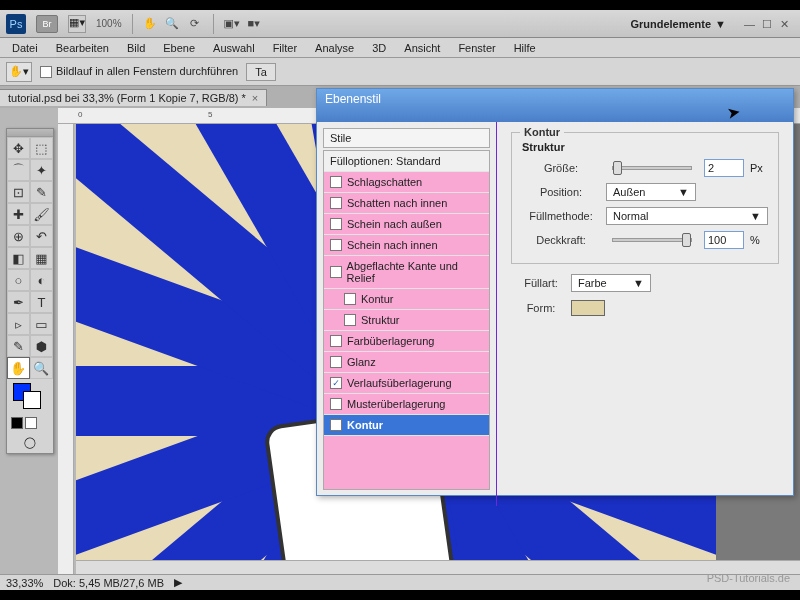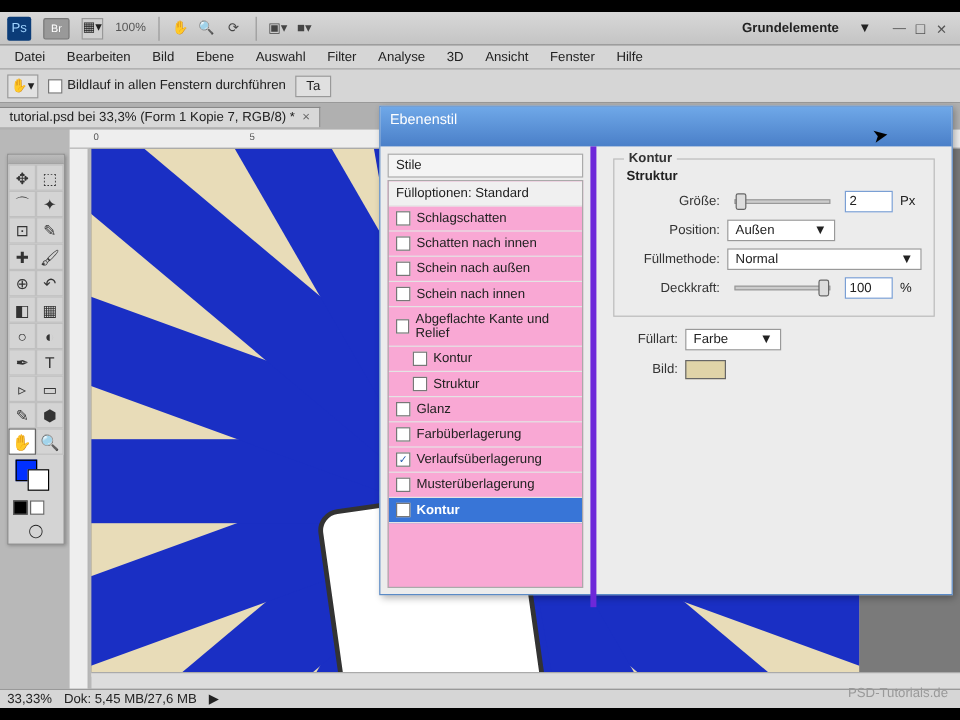--- a/index.html
+++ b/index.html
@@ -6,21 +6,21 @@
 body{background:#000;width:800px;height:600px;overflow:hidden;position:relative}
 .app{position:absolute;top:10px;left:0;width:800px;height:580px;background:#b8b8b8}
 .topbar{height:28px;background:linear-gradient(#d8d8d8,#c4c4c4);border-bottom:1px solid #888;display:flex;align-items:center;padding:0 6px;gap:10px}
 .ps-logo{width:20px;height:20px;background:#0b3c78;color:#9fd3ff;font-weight:normal;display:flex;align-items:center;justify-content:center;font-size:11px;border-radius:2px}
 .br-badge{width:22px;height:18px;background:#999;border:1px solid #777;border-radius:2px;display:flex;align-items:center;justify-content:center;font-size:9px;color:#fff}
 .tb-ctrl{width:18px;height:18px;border:1px solid #999;background:#d0d0d0}
 .tb-pct{color:#555;font-size:10px}
 .tb-sep{width:1px;height:20px;background:#999}
 .tb-icons{display:flex;gap:6px;align-items:center}
 .tb-ic{width:16px;height:16px;color:#444;display:flex;align-items:center;justify-content:center}
-.workspace{margin-left:auto;font-weight:bold;color:#333;display:flex;align-items:center;gap:16px}
+.workspace{margin-left:auto;font-weight:bold;color:#333;display:flex;align-items:center;gap:4px}
 .winbtns{display:flex;gap:4px;margin-left:8px}
 .winbtn{width:14px;height:12px;color:#555}
 .menubar{height:20px;background:#d6d6d6;border-bottom:1px solid #999;display:flex;align-items:center;padding:0 4px;gap:2px}
 .menuitem{padding:2px 8px}
 .optbar{height:28px;background:#d6d6d6;border-bottom:1px solid #999;display:flex;align-items:center;padding:0 6px;gap:8px}
 .tool-ind{width:26px;height:20px;border:1px solid #999;background:#e2e2e2;display:flex;align-items:center;justify-content:center}
 .chk{width:12px;height:12px;border:1px solid #777;background:#fff;display:inline-block;vertical-align:middle;margin-right:4px}
 .tabbtn{padding:2px 8px;border:1px solid #999;background:#e0e0e0}
 .doctab{height:22px;background:#b0b0b0;display:flex;align-items:center}
 .doctab-active{background:#d8d8d8;padding:2px 8px;border-top:1px solid #888;border-right:1px solid #888;display:flex;align-items:center;gap:6px}
@@ -43,35 +43,35 @@
 .canvas{position:absolute;left:76px;top:0;right:0;bottom:0;background:#7a7a7a;overflow:hidden}
 .artboard{position:absolute;left:0;top:0;width:640px;height:440px;background:#e8dcb8;overflow:hidden}
 .sunburst{position:absolute;inset:0}
 .ray{position:absolute;left:50%;top:55%;width:500px;height:70px;background:#1a2fc4;transform-origin:0 50%}
 .palm{position:absolute;right:60px;top:-10px;width:140px;height:90px}
 .bubble{position:absolute;border-radius:50%}
 .card{position:absolute;left:200px;top:290px;width:170px;height:200px;background:#fff;border:4px solid #333;border-radius:18px;transform:rotate(-8deg)}
 .dialog{position:absolute;left:316px;top:88px;width:478px;height:408px;background:#ececec;border:1px solid #5a8ac6;box-shadow:2px 2px 6px rgba(0,0,0,.3)}
 .dlg-title{height:33px;background:linear-gradient(#6fa8e8,#4a7fc8);color:#fff;padding:3px 8px;font-size:12px}
 .dlg-body{display:flex;height:calc(100% - 22px)}
-.styles-col{width:180px;border-right:5px solid #6d28d9;padding:6px}
+.styles-col{width:180px;border-right:1px solid #6d28d9;padding:6px}
 .styles-hdr{border:1px solid #aaa;background:#f4f4f4;padding:3px 6px;margin-bottom:2px}
 .styles-list{border:1px solid #aaa;background:#f9a8d4;height:340px;overflow:hidden}
 .style-row{padding:4px 6px;border-bottom:1px solid #e4e4e4;display:flex;align-items:center;gap:5px}
 .style-row.blend{background:#f0f0f0}
 .style-row.indent{padding-left:20px}
 .style-row.selected{background:#3875d7;color:#fff}
 .style-row.selected *{color:#fff}
 .chkd{width:12px;height:12px;border:1px solid #777;background:#fff;display:flex;align-items:center;justify-content:center;font-size:9px;color:#2a5db0}
 .settings-col{flex:1;padding:10px 14px}
 .fieldset{border:1px solid #bbb;padding:8px 10px;margin-bottom:10px;position:relative}
 .legend{position:absolute;top:-7px;left:8px;background:#ececec;padding:0 4px;font-weight:bold;color:#333;font-size:11px}
 .subleg{font-weight:bold;margin-bottom:6px;font-size:11px}
 .frow{display:flex;align-items:center;margin-bottom:6px;gap:6px}
-.flabel{width:78px;text-align:right;color:#333}
+.flabel{width:78px;text-align:center;color:#333}
 .slider{flex:1;height:4px;background:#ccc;position:relative;border:1px solid #999;margin:0 6px}
 .thumb{position:absolute;width:9px;height:14px;background:#ddd;border:1px solid #666;top:-6px;border-radius:2px}
 .ninput{width:40px;height:18px;border:1px solid #7a9fd4;background:#fff;padding:1px 3px;text-align:left}
 .unit{width:18px}
 .dropdown{height:18px;border:1px solid #999;background:#fff;padding:1px 6px;display:flex;align-items:center;justify-content:space-between;min-width:80px}
 .swatch{width:34px;height:16px;border:1px solid #666;background:#e0d4a8}
 .statusbar{position:absolute;bottom:0;left:0;right:0;height:16px;background:#d6d6d6;border-top:1px solid #999;display:flex;align-items:center;padding:0 6px;gap:10px;font-size:10px}
 .scrollbar-h{position:absolute;bottom:16px;left:76px;right:0;height:14px;background:#ddd;border-top:1px solid #aaa}
 .cursor{position:absolute;left:727px;top:103px;font-size:16px;color:#000;pointer-events:none;transform:rotate(-10deg)}
 .watermark{position:absolute;right:10px;bottom:6px;color:#999;font-size:11px}
@@ -259,25 +259,25 @@
             <div class="style-row indent">
               <span class="chkd"></span>
               <span>Kontur</span>
             </div>
             <div class="style-row indent">
               <span class="chkd"></span>
               <span>Struktur</span>
             </div>
             <div class="style-row">
               <span class="chkd"></span>
+              <span>Farbüberlagerung</span>
+            </div>
+            <div class="style-row">
+              <span class="chkd"></span>
               <span>Glanz</span>
-            </div>
-            <div class="style-row">
-              <span class="chkd"></span>
-              <span>Farbüberlagerung</span>
             </div>
             <div class="style-row">
               <span class="chkd">✓</span>
               <span>Verlaufsüberlagerung</span>
             </div>
             <div class="style-row">
               <span class="chkd"></span>
               <span>Musterüberlagerung</span>
             </div>
             <div class="style-row selected">
@@ -323,20 +323,20 @@
         </div>
       </div>
       <div class="frow" style="margin-left:6px">
         <div class="flabel" style="width:48px">Füllart:</div>
         <div class="dropdown" style="width:80px">
             <span>Farbe</span>
             <span>▼</span>
           </div>
       </div>
       <div class="frow" style="margin-left:6px;margin-top:8px">
-        <div class="flabel" style="width:48px">Bild:</div>
+        <div class="flabel" style="width:48px">Form:</div>
         <div class="swatch"></div>
       </div>
     </div>
   </div>
 </div>
 
 <div class="cursor">➤</div>
 
 </body></html>

